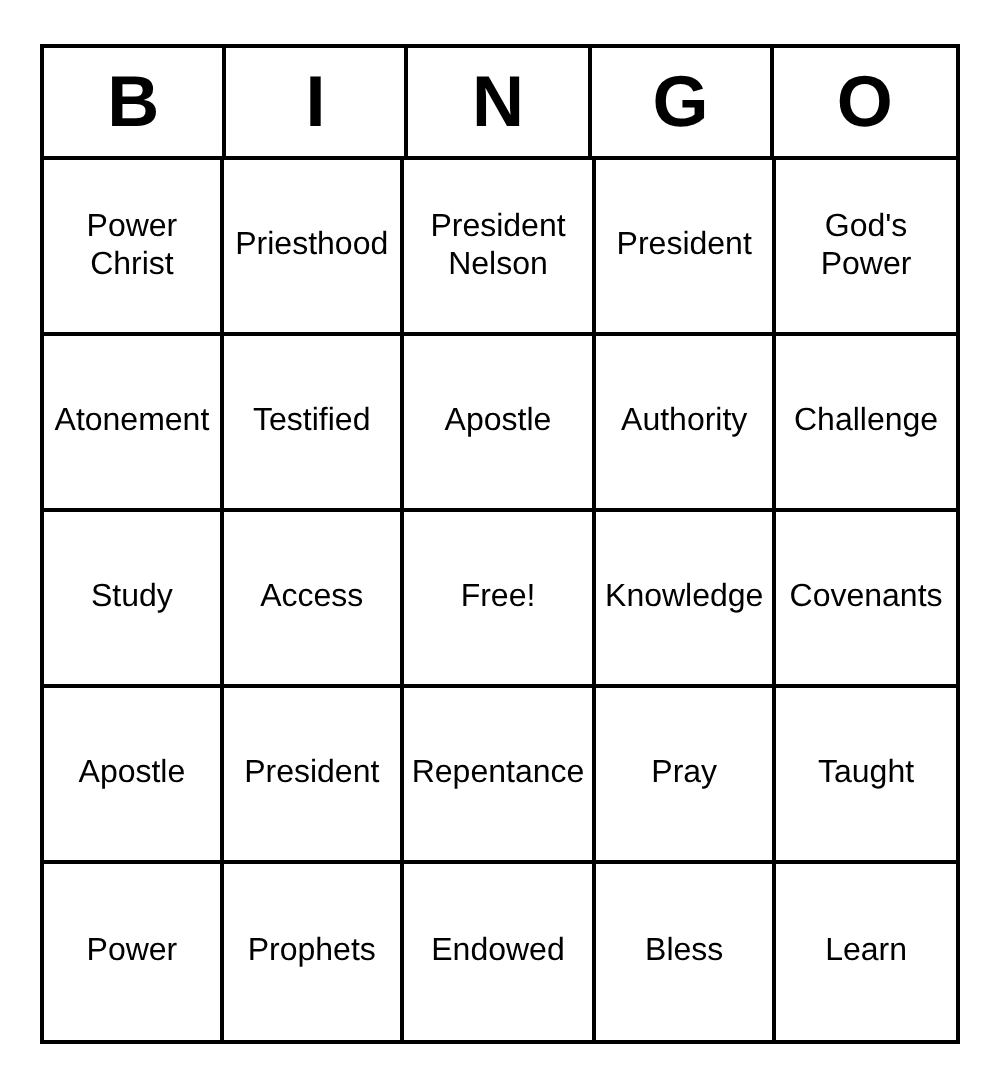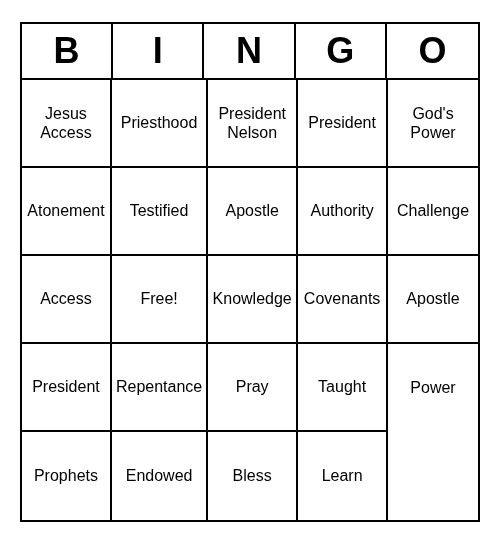--- a/index.html
+++ b/index.html
@@ -76,21 +76,21 @@
 <div class="bingo-card">
   <div class="bingo-header">
   <div class="bingo-header-cell">B</div>
       <div class="bingo-header-cell">I</div>
       <div class="bingo-header-cell">N</div>
       <div class="bingo-header-cell">G</div>
       <div class="bingo-header-cell">O</div>
     </div>
   <div class="bingo-grid">
   <div class="bingo-cell">
-        <span class="xl">Jesus Access</span>
+        <span class="xl">Power Christ</span>
       </div>
       <div class="bingo-cell">
         <span class="md">Priesthood</span>
       </div>
       <div class="bingo-cell">
         <span class="md">President Nelson</span>
       </div>
       <div class="bingo-cell">
         <span class="md">President</span>
       </div>
@@ -104,20 +104,23 @@
         <span class="md">Testified</span>
       </div>
       <div class="bingo-cell">
         <span class="lg">Apostle</span>
       </div>
       <div class="bingo-cell">
         <span class="md">Authority</span>
       </div>
       <div class="bingo-cell">
         <span class="sm">Challenge</span>
+      </div>
+      <div class="bingo-cell">
+        <span class="xl">Study</span>
       </div>
       <div class="bingo-cell">
         <span class="lg">Access</span>
       </div>
       <div class="bingo-cell">
         <span class="xxl">Free!</span>
       </div>
       <div class="bingo-cell">
         <span class="sm">Knowledge</span>
       </div>

